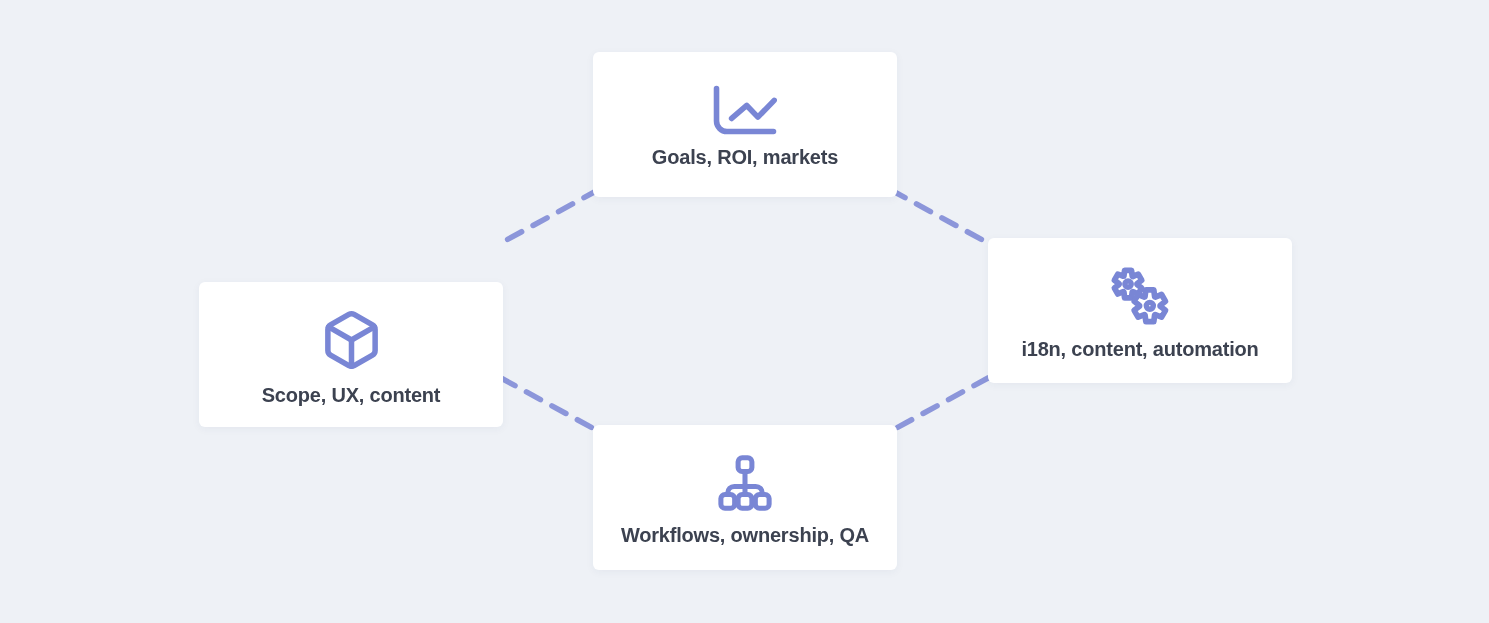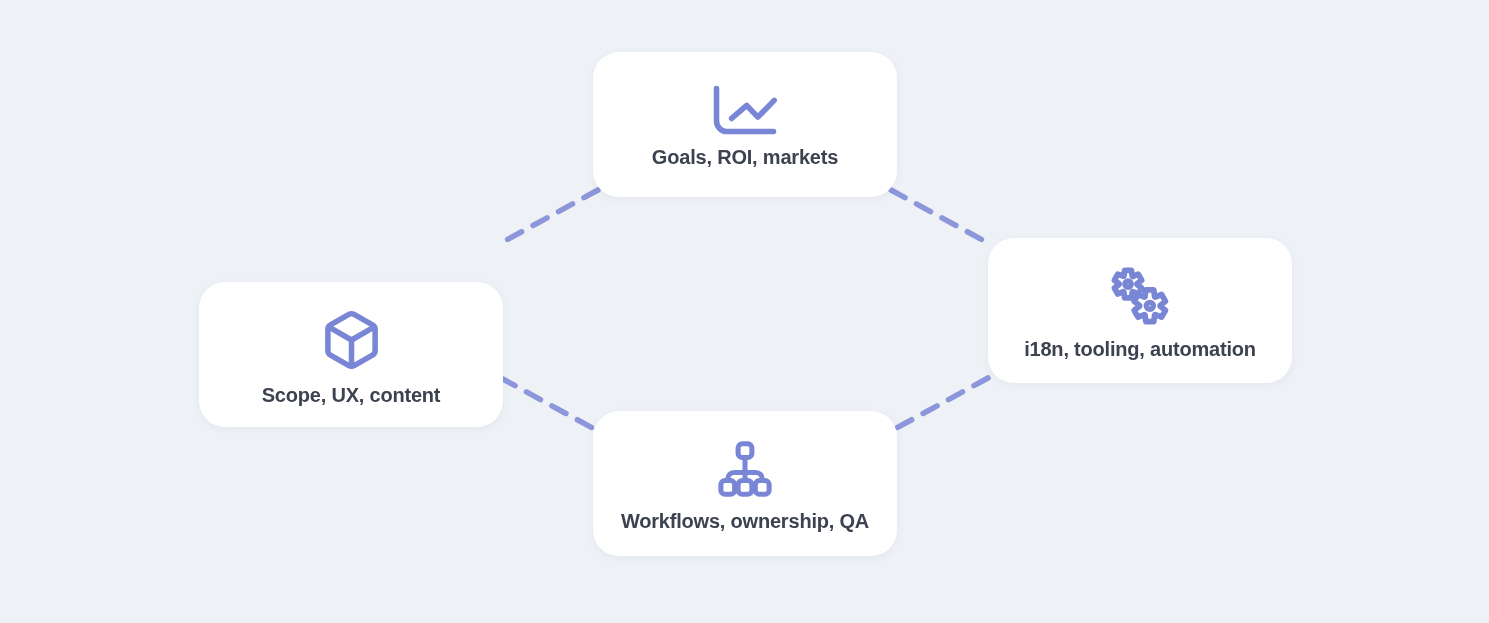--- a/index.html
+++ b/index.html
@@ -26,33 +26,33 @@
     stroke-width: 5.5;
     stroke-linecap: round;
     stroke-dasharray: 16 13;
     fill: none;
   }
   .card {
     position: absolute;
     width: 304px;
     height: 145px;
     background: var(--card-bg);
-    border-radius: 26px;
+    border-radius: 6px;
     box-shadow: 0 2px 8px rgba(40, 55, 100, 0.05);
     display: flex;
     flex-direction: column;
     align-items: center;
     justify-content: center;
     gap: 10px;
     padding-top: 4px;
   }
   .card-top    { left: 593px; top: 52px; }
   .card-left   { left: 199px; top: 238px; margin-top: 44px; }
   .card-right  { left: 988px; top: 238px; }
-  .card-bottom { left: 593px; top: 411px; }
+  .card-bottom { left: 593px; top: 425px; }
   .icon-wrap { display: flex; align-items: center; justify-content: center; }
   .icon-wrap svg { display: block; }
   .icon-stroke {
     stroke: var(--icon-color);
     fill: none;
     stroke-linecap: round;
     stroke-linejoin: round;
   }
   .node-label {
     font-size: 20px;
@@ -100,21 +100,21 @@
     <div class="icon-wrap">
       <svg width="62" height="62" viewBox="1 0 20.5 20.5">
 
         <polygon class="icon-stroke" stroke-width="1.9" points="5.92,3.70 6.16,1.74 8.44,1.74 8.69,3.70 8.86,3.80 10.68,3.03 11.82,5.00 10.25,6.20 10.25,6.40 11.82,7.60 10.68,9.57 8.86,8.80 8.69,8.90 8.44,10.86 6.16,10.86 5.92,8.90 5.74,8.80 3.92,9.57 2.78,7.60 4.35,6.40 4.35,6.20 2.78,5.00 3.92,3.03 5.74,3.70"></polygon>
         <circle class="icon-stroke" stroke-width="1.8" cx="7.3" cy="6.3" r="1.05"></circle>
 
         <polygon class="icon-stroke" stroke-width="1.9" points="12.90,10.50 13.19,8.26 15.81,8.26 16.10,10.50 16.30,10.62 18.38,9.75 19.69,12.01 17.90,13.38 17.90,13.62 19.69,14.99 18.38,17.25 16.30,16.38 16.10,16.50 15.81,18.74 13.19,18.74 12.90,16.50 12.70,16.38 10.62,17.25 9.31,14.99 11.10,13.62 11.10,13.38 9.31,12.01 10.62,9.75 12.70,10.62"></polygon>
         <circle class="icon-stroke" stroke-width="1.8" cx="14.5" cy="13.5" r="1.15"></circle>
       </svg>
     </div>
-    <div class="node-label">i18n, tooling, automation</div>
+    <div class="node-label">i18n, content, automation</div>
   </div>
 
   <div class="card card-bottom">
     <div class="icon-wrap">
       <svg width="62" height="60" viewBox="-1.5 -2 27 26">
         <path class="icon-stroke" stroke-width="2.2" d="M12 6 V16"></path>
         <path class="icon-stroke" stroke-width="2.2" d="M4.5 16 v-0.7 a2.8 2.8 0 0 1 2.8-2.8 h9.4 a2.8 2.8 0 0 1 2.8 2.8 V16"></path>
         <rect class="icon-stroke" stroke-width="2.2" fill="#ffffff" x="9" y="0" width="6" height="6" rx="1.8"></rect>
         <rect class="icon-stroke" stroke-width="2.2" fill="#ffffff" x="1.5" y="16" width="6" height="6" rx="1.8"></rect>
         <rect class="icon-stroke" stroke-width="2.2" fill="#ffffff" x="9" y="16" width="6" height="6" rx="1.8"></rect>

